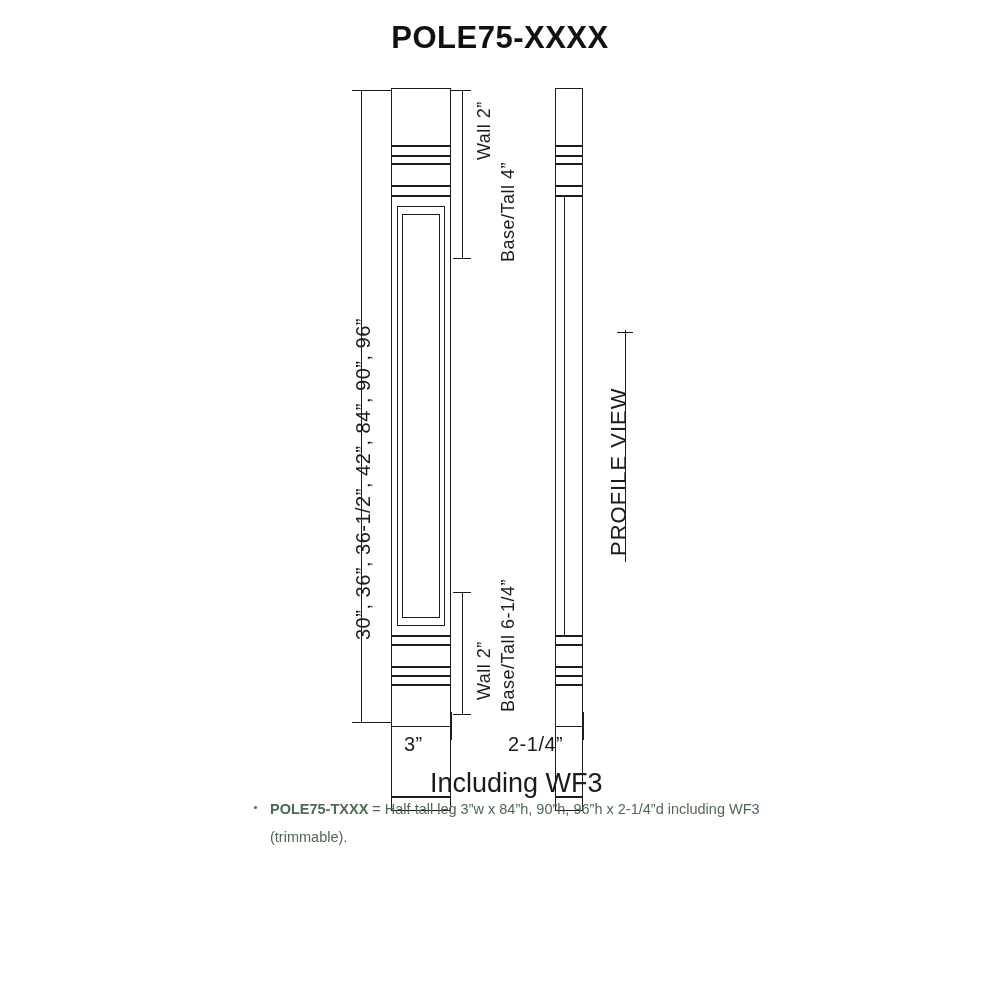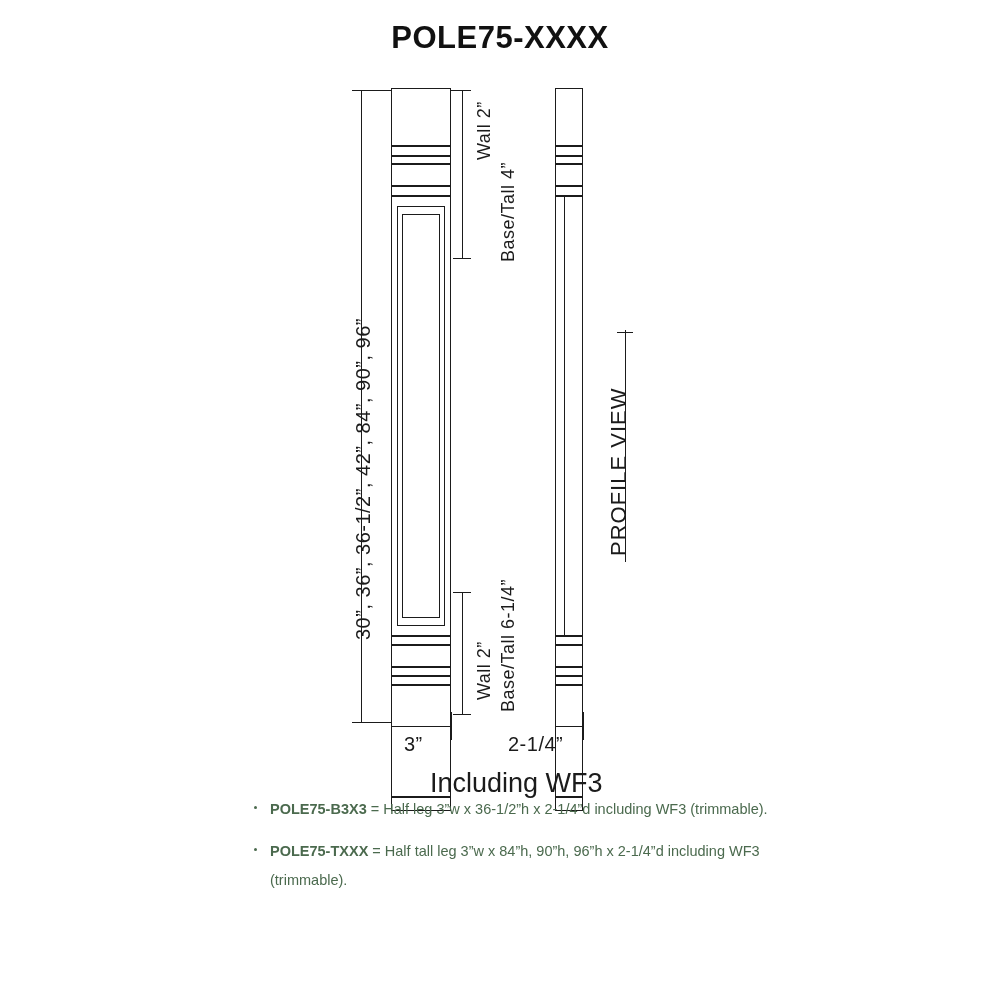--- a/index.html
+++ b/index.html
@@ -238,19 +238,15 @@
 <div class="vline" style="left:555px;top:712px;height:28px;"></div>
 <div class="vline" style="left:583px;top:712px;height:28px;"></div>
 <div class="hline" style="left:555px;top:726px;width:28px;"></div>
 <div class="dim-text" style="position:absolute;left:508px;top:733px;">2-1/4”</div>
 
 <div id="including">Including WF3</div>
 
 <div id="bullets">
   <div class="bullet">
     <span class="dot"></span>
-    <b>POLE75-B3X3</b><span> = Half leg 3”w x 36-1/2”h x 2-1/4”d including WF3 (trimmable).</span>
-  </div>
-  <div class="bullet">
-    <span class="dot"></span>
     <b>POLE75-TXXX</b><span> = Half tall leg 3”w x 84”h, 90”h, 96”h x 2-1/4”d including WF3 (trimmable).</span>
   </div>
 </div>
 
 </body></html>

